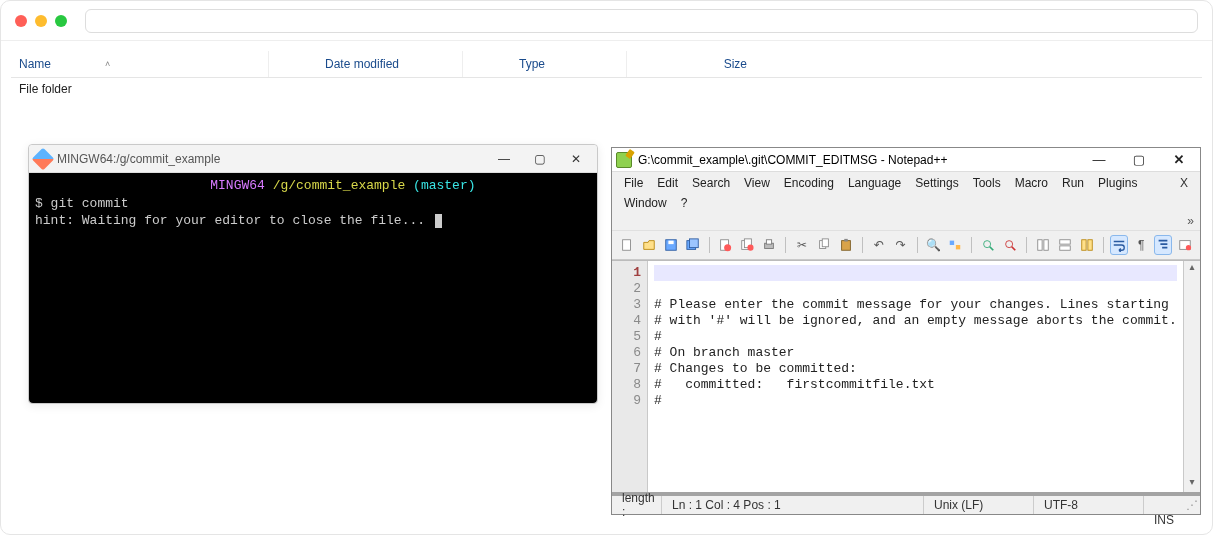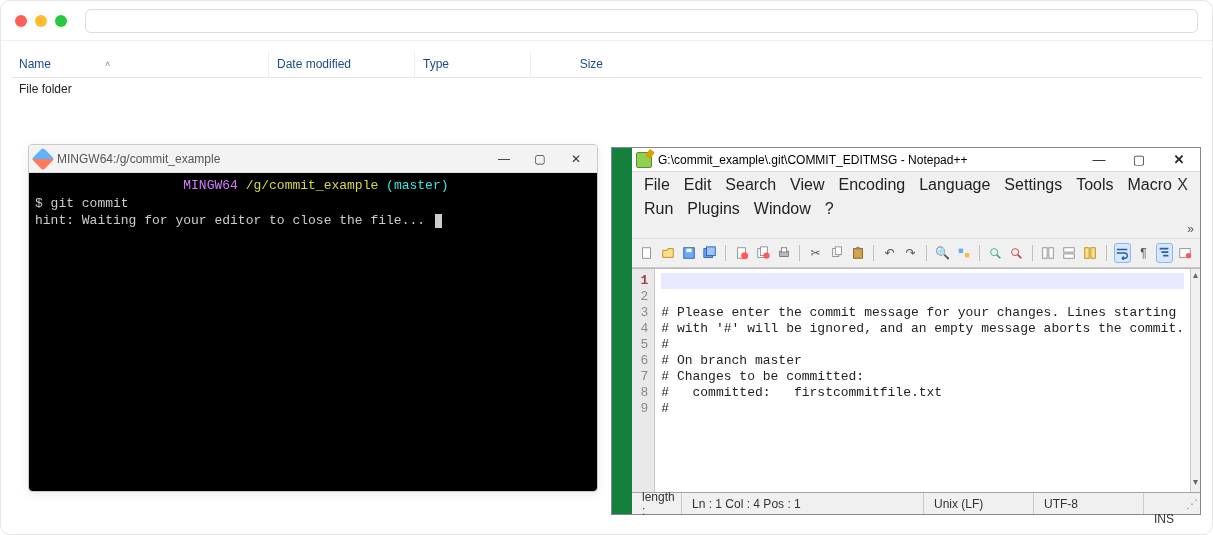--- a/index.html
+++ b/index.html
@@ -32,21 +32,21 @@
     border:1px solid #ddd; border-radius:6px; background:#fff;
   }
 
   
   .explorer {
     position:relative;
     padding: 10px 10px 0 10px;
   }
   .cols {
     display:flex; border-bottom:1px solid #e5e5e5;
-    color:#1a4b8c; font-size:12px;
+    color:#1a4b8c; font-size:12px;gap:48px;
   }
   .col { padding:6px 8px; border-right:1px solid #eee; }
   .col.name{width:258px; display:flex; align-items:center; gap:4px;}
   .col.date{width:146px;}
   .col.type{width:116px;}
   .col.size{width:80px; text-align:right; border-right:none;}
   .sort-caret { margin-left:50px; color:#888; font-size:9px; }
 
   .rows { font-size:12px; color:#222; }
   .row { display:flex; align-items:center; height:22px; }
@@ -84,37 +84,37 @@
     width:16px; height:16px; transform:rotate(45deg);
     background:linear-gradient(135deg,#5db3ff 50%,#ff7a59 50%);
     border-radius:2px;
   }
   .term-body {
     flex:1; background:#000; color:#ccc;
     font-family:"Consolas","Courier New",monospace; font-size:13px;
     padding:4px 6px; line-height:1.35;
     border-radius:0 0 4px 4px;
     white-space:pre;
-  } .t-purple{color:#d87bff;} .t-yellow{color:#d8d84a;} .t-cyan{color:#39e5e5;}
+  } .t-purple{color:#d87bff;margin-left:27px;} .t-yellow{color:#d8d84a;} .t-cyan{color:#39e5e5;}
   .cursor { display:inline-block; width:7px; height:14px; background:#ccc; vertical-align:text-bottom; margin-left:2px;}
 
   
-  .npp { position:absolute; border:1px solid #888; background:#15803d; display:flex; flex-direction:column;padding-left:20px;}
+  .npp { position:absolute; border:1px solid #888; background:#c4b5fd; display:flex; flex-direction:column;}
   .npp-title {
     height:24px; background:#fff; border-bottom:1px solid #ddd;
     display:flex; align-items:center; padding:0 4px; gap:6px; font-size:12px;
   }
   .npp-title .title-text{flex:1; white-space:nowrap; overflow:hidden;}
   .npp-ico{ width:16px; height:16px; background:#8fd14f; border:1px solid #5a8a2a; border-radius:2px; position:relative;}
   .npp-ico::after{content:""; position:absolute; right:-2px; top:-3px; width:6px; height:8px; background:#d9a200; border-radius:1px; transform:rotate(35deg);}
   .npp-winbtn{ width:34px; text-align:center; font-size:13px; color:#222; cursor:default;}
   .npp-close{ font-weight:bold;}
   .npp-menu {
     display:flex; flex-wrap:wrap; gap:2px;
-    padding:2px 6px; background:#f0f0f0; font-size:16px; color:#222;
+    padding:2px 6px; background:#f0f0f0; font-size:12px; color:#222;
     position:relative;
   }
   .npp-menu span{ padding:2px 6px; cursor:default;}
   .npp-menu .x-right{ position:absolute; right:6px; top:2px; color:#333;}
   .npp-toolbar {
     display:flex; gap:4px; padding:4px 6px;
     background:#f0f0f0; border-top:1px solid #e0e0e0; border-bottom:1px solid #c9c9c9;
     flex-wrap:nowrap; overflow:hidden;
   }
   .tb-sep{ width:1px; background:#c0c0c0; margin:2px 3px;}
@@ -137,21 +137,21 @@
     font-size:13px; color:#222; line-height:16px; white-space:pre; position:relative;
   }
   .code .curline{ background:#e8e8ff; display:block; width:100%; height:16px;}
   .vscroll{
     width:17px; background:#f0f0f0; border-left:1px solid #c9c9c9;
     display:flex; flex-direction:column; justify-content:space-between; align-items:center;
   }
   .vscroll .arrow{ height:16px; font-size:10px; color:#666;}
   .npp-status{
     height:22px; display:flex; align-items:center; font-size:12px;
-    border-top:1px solid #a3a3a3; background:#f0f0f0; color:#333;
+    border-top:4px solid #a3a3a3; background:#f0f0f0; color:#333;
   }
   .npp-status .seg{ padding:0 10px; border-right:1px solid #ccc; height:100%; display:flex; align-items:center;}
   .npp-status .grow{flex:1;}
   .npp-status .last{border-right:none;margin-top:30px;}
   .grip{ width:16px; text-align:center; color:#999;}
 </style>
 </head>
 <body>
 
 <div class="outer">
@@ -173,21 +173,21 @@
       <div class="col size"><span>Size</span></div>
     </div>
     <div class="rows" id="rows">
         <div class="row">
           <div class="cell type">File folder</div>
           <div class="cell size"></div>
         </div>
       </div>
   </div>
 
-  <div class="win" style="left:27px; top:143px; width:570px; height:348px;">
+  <div class="win" style="left:27px; top:143px; width:570px; height:260px;">
     <div class="win-title">
       <span class="git-ico"></span>
       <span class="title-text">MINGW64:/g/commit_example</span>
       <span class="win-btn">—</span>
       <span class="win-btn">▢</span>
       <span class="win-btn">✕</span>
     </div>
     <div class="term-body"><span style="visibility:hidden">xxxxxxxxxxxxxxxxxxx</span><span class="t-purple">MINGW64</span> <span class="t-yellow">/g/commit_example</span> <span class="t-cyan">(master)</span>
 <span style="color:#ccc;">$ </span><span>git commit</span>
 <span>hint: Waiting for your editor to close the file...</span> <span class="cursor"></span></div>

